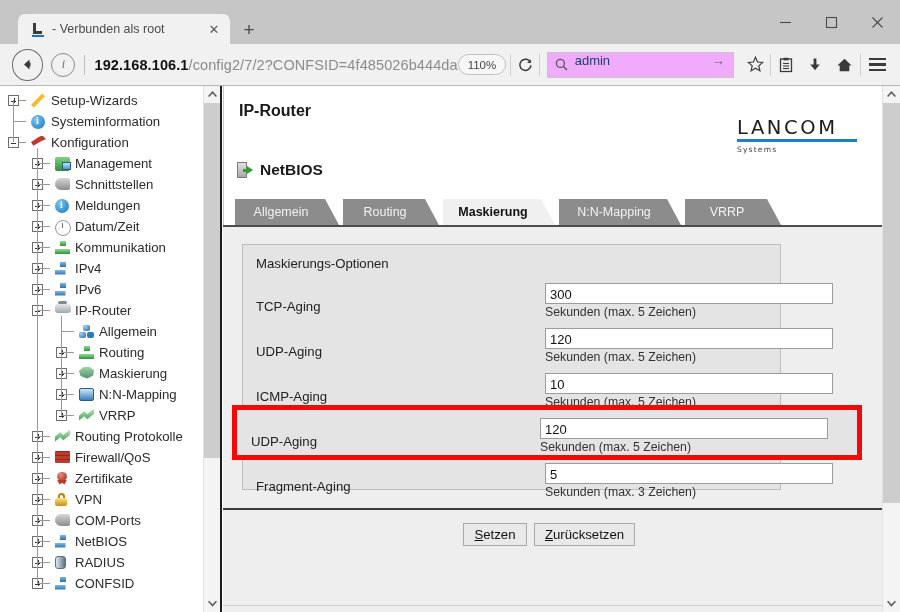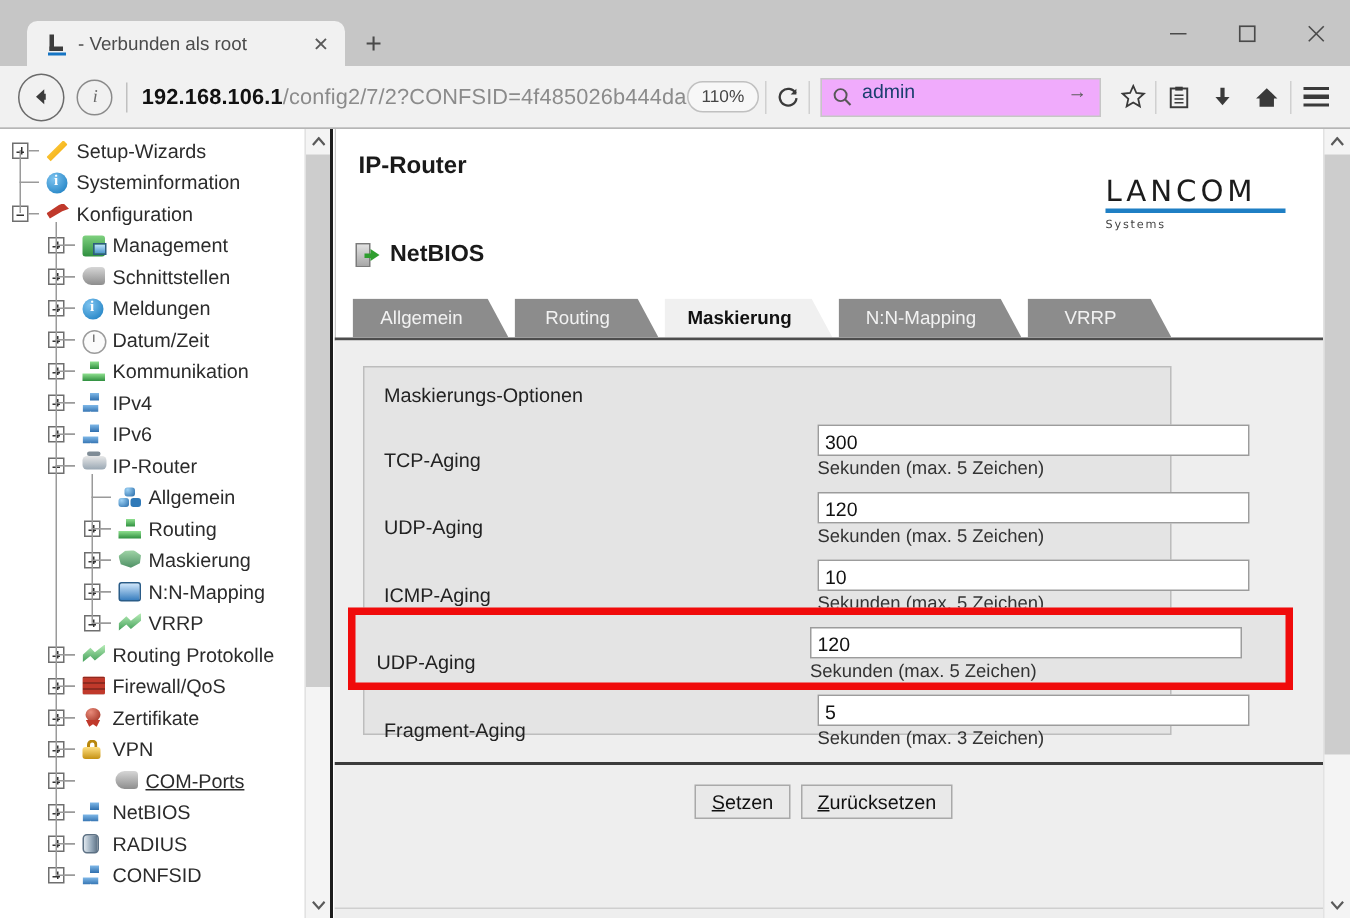--- a/index.html
+++ b/index.html
@@ -439,21 +439,21 @@
             </div>
             <span class="lbl">Zertifikate</span>
           </div>
           <div class="trow" style="padding-left: 54px;">
             <div class="tog plus" style="left: 32px; top: 5px;"></div>
             <div class="ico">
               <div class="ic-lock" style="position: absolute; left: 1px; top: 1px;"></div>
             </div>
             <span class="lbl">VPN</span>
           </div>
-          <div class="trow" style="padding-left: 76px; text-decoration: underline;">
+          <div class="trow" style="padding-left: 54px;">
             <div class="tog plus" style="left: 32px; top: 5px;"></div>
             <div class="ico">
               <div class="ic-plug" style="position: absolute; left: 1px; top: 1px;"></div>
             </div>
             <span class="lbl">COM-Ports</span>
           </div>
           <div class="trow" style="padding-left: 54px;">
             <div class="tog plus" style="left: 32px; top: 5px;"></div>
             <div class="ico">
               <div class="ic-net" style="position: absolute; left: 1px; top: 1px;"></div>

